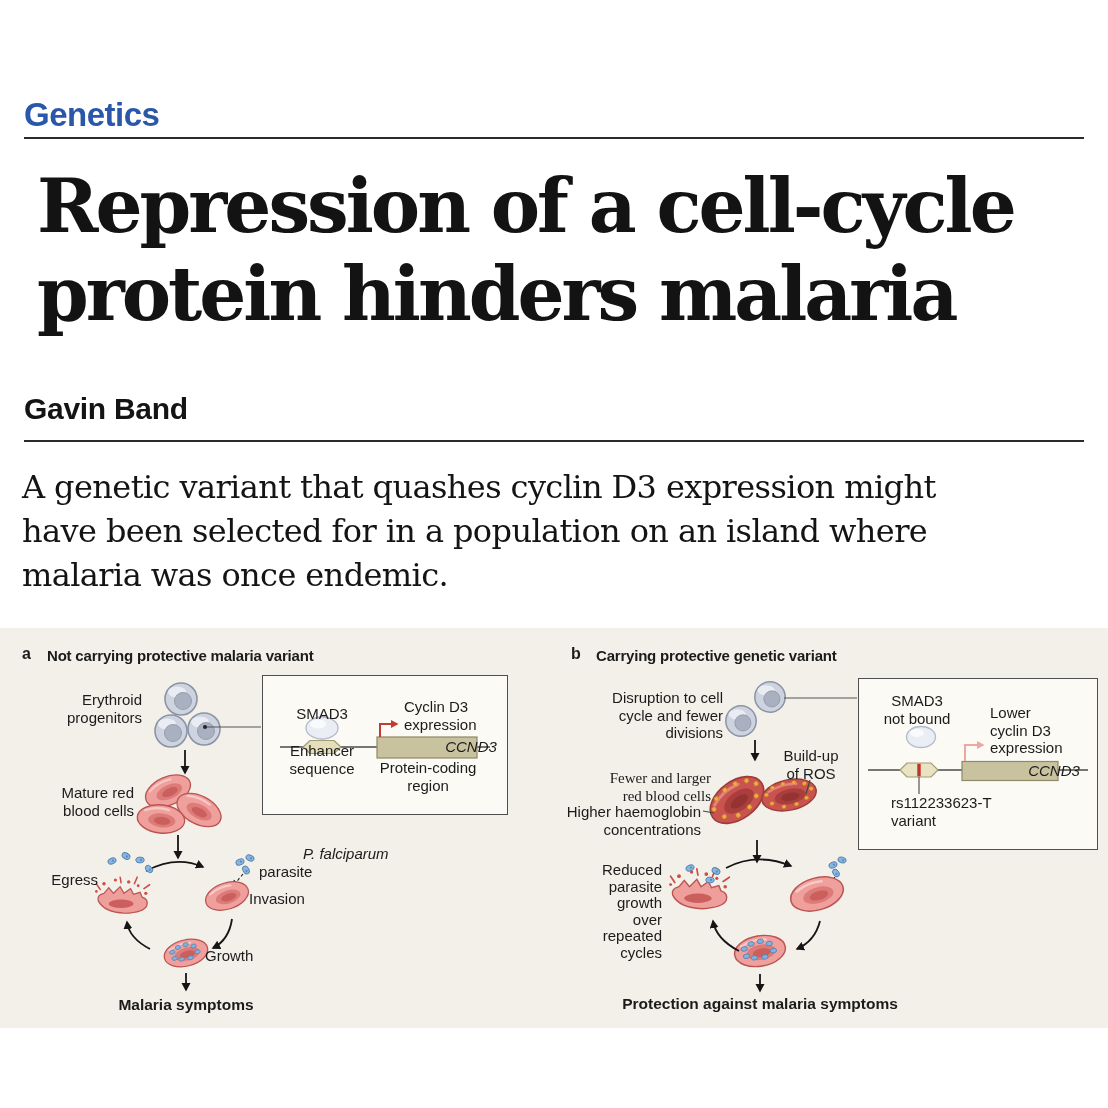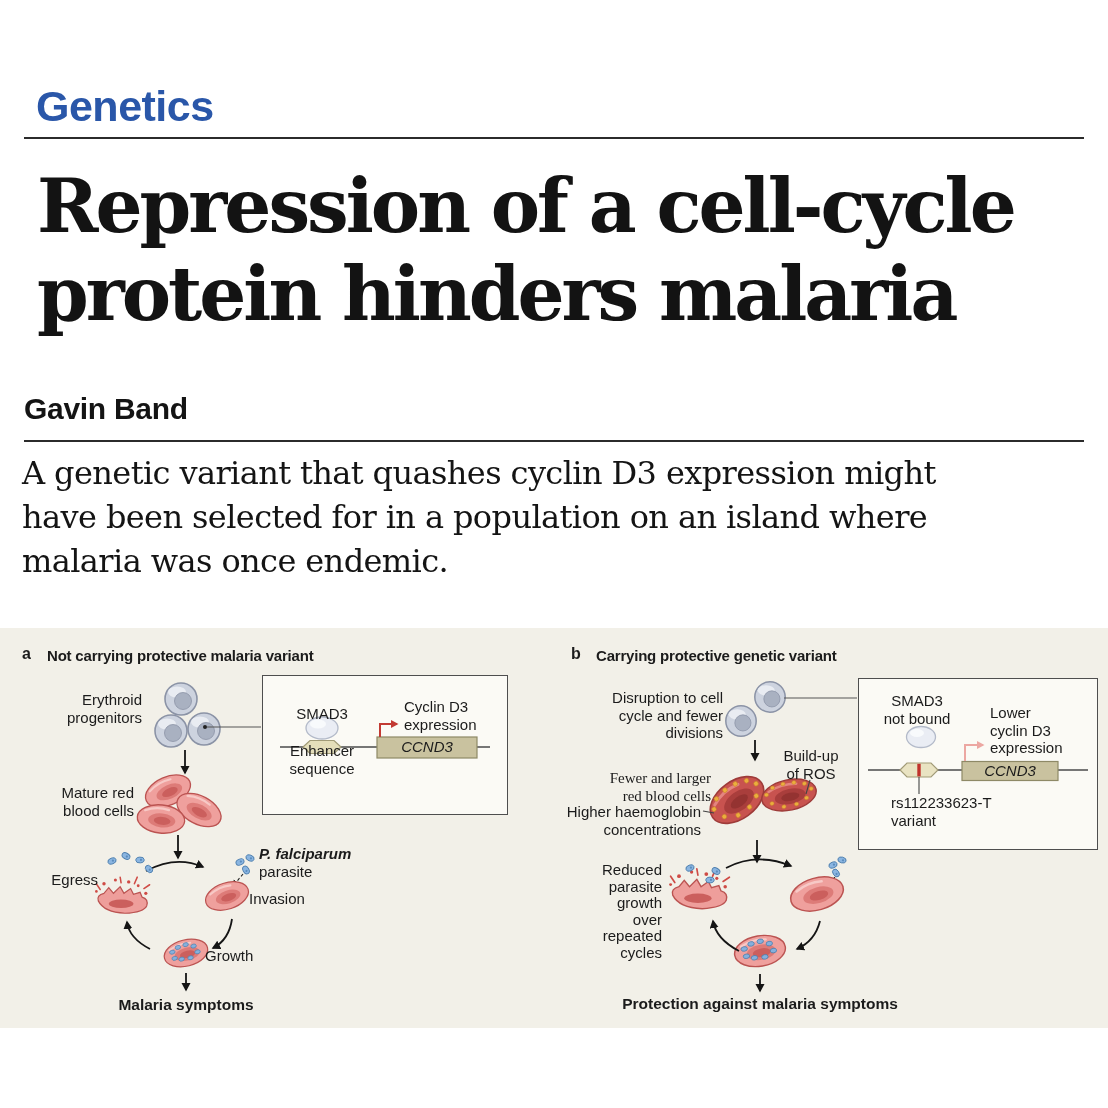--- a/index.html
+++ b/index.html
@@ -1,44 +1,44 @@
 <!DOCTYPE html>
 <html><head>
 <meta charset="utf-8">
 <style>
   html,body { margin:0; padding:0; background:#ffffff; }
   body { width:1108px; height:1108px; font-family:"Liberation Sans",sans-serif; }
   .page { position:relative; width:1108px; height:1108px; overflow:hidden; background:#ffffff; }
 
-  .kicker { position:absolute; left:24px; top:82px; font-size:43px; font-weight:700;
-            color:#2a57a9; letter-spacing:-0.5px;margin-left:12px; }
+  .kicker { position:absolute; left:24px; top:96px; font-size:33px; font-weight:700;
+            color:#2a57a9; letter-spacing:-0.5px; }
   .rule { position:absolute; left:24px; width:1060px; background:#2b2b2b; }
   .rule1 { top:137px; height:2px; }
   .rule2 { top:440px; height:2px; }
 
   .headline { position:absolute; left:21px; top:146px; margin:16px;
               font-family:"DejaVu Serif",serif; font-weight:700; font-size:74px;
               line-height:88px; color:#131313; letter-spacing:-3px; white-space:nowrap; }
   .byline { position:absolute; left:24px; top:392px; font-size:30px; font-weight:700;
             color:#141414; letter-spacing:-0.3px; }
-  .standfirst { position:absolute; left:22px; top:451px; font-family:"DejaVu Serif",serif;
+  .standfirst { position:absolute; left:22px; top:465px; font-family:"DejaVu Serif",serif;
                 font-size:32px; line-height:44px; color:#141414; letter-spacing:-0.6px;
                 white-space:nowrap; }
 
   .figure { position:absolute; left:0; top:628px; width:1108px; height:400px; background:#f2f0e8; }
   .inset { position:absolute; background:#fbfaf5; border:1.2px solid #4e4e4e; box-sizing:border-box; }
   .inset-a { left:262px; top:47px; width:246px; height:140px; }
   .inset-b { left:858px; top:50px; width:240px; height:172px; }
   .fig-art { position:absolute; left:0; top:0; }
 
   .flabel { position:absolute; font-size:15px; line-height:17.5px; color:#1b1b1b;
             white-space:pre-line; }
   .r { text-align:right; }
   .c { text-align:center; }
-  .i { font-style:italic; }
+  .i { font-style:italic;padding-left:44px; }
   .panel-letter { font-size:16px; font-weight:700; }
   .panel-title { font-size:15px; font-weight:700; letter-spacing:-0.2px; }
   .outcome { font-size:15.5px; font-weight:700; }
 </style>
 </head>
 <body>
 
 <div class="page">
 
   <div class="kicker">Genetics</div>
@@ -231,32 +231,34 @@
       </g>
     </svg>
 
     <div class="flabel panel-letter" style="left:22px; top:17px;">a</div>
     <div class="flabel panel-title" style="left:47px; top:19px;">Not carrying protective malaria variant</div>
     <div class="flabel r" style="left:38px; top:63px; width:104px;">Erythroid
 progenitors</div>
     <div class="flabel r" style="left:28px; top:156px; width:106px;">Mature red
 blood cells</div>
     <div class="flabel r" style="left:28px; top:243px; width:70px;">Egress</div>
-    <div class="flabel i" style="left:259px; top:217px;font-weight:bold;">P. falciparum</div>
+    <div class="flabel i" style="left:259px; top:217px;">P. falciparum</div>
     <div class="flabel" style="left:259px; top:235px;">parasite</div>
     <div class="flabel" style="left:249px; top:262px;">Invasion</div>
     <div class="flabel" style="left:205px; top:319px;">Growth</div>
     <div class="flabel c outcome" style="left:106px; top:368px; width:160px;">Malaria symptoms</div>
 
     <div class="flabel c" style="left:290px; top:77px; width:64px;">SMAD3</div>
     <div class="flabel" style="left:404px; top:70px;">Cyclin D3
 expression</div>
     <div class="flabel c i" style="left:377px; top:110px; width:100px;">CCND3</div>
     <div class="flabel c" style="left:270px; top:114px; width:104px;">Enhancer
 sequence</div>
+    <div class="flabel c" style="left:355px; top:131px; width:146px;">Protein-coding
+region</div>
 
     <div class="flabel panel-letter" style="left:571px; top:17px;">b</div>
     <div class="flabel panel-title" style="left:596px; top:19px;">Carrying protective genetic variant</div>
     <div class="flabel r" style="left:602px; top:61px; width:121px;">Disruption to cell
 cycle and fewer
 divisions</div>
     <div class="flabel r" style="left:598px; top:142px; width:113px;font-family:Liberation Serif, serif;">Fewer and larger
 red blood cells</div>
     <div class="flabel c" style="left:781px; top:119px; width:60px;">Build-up
 of ROS</div>

